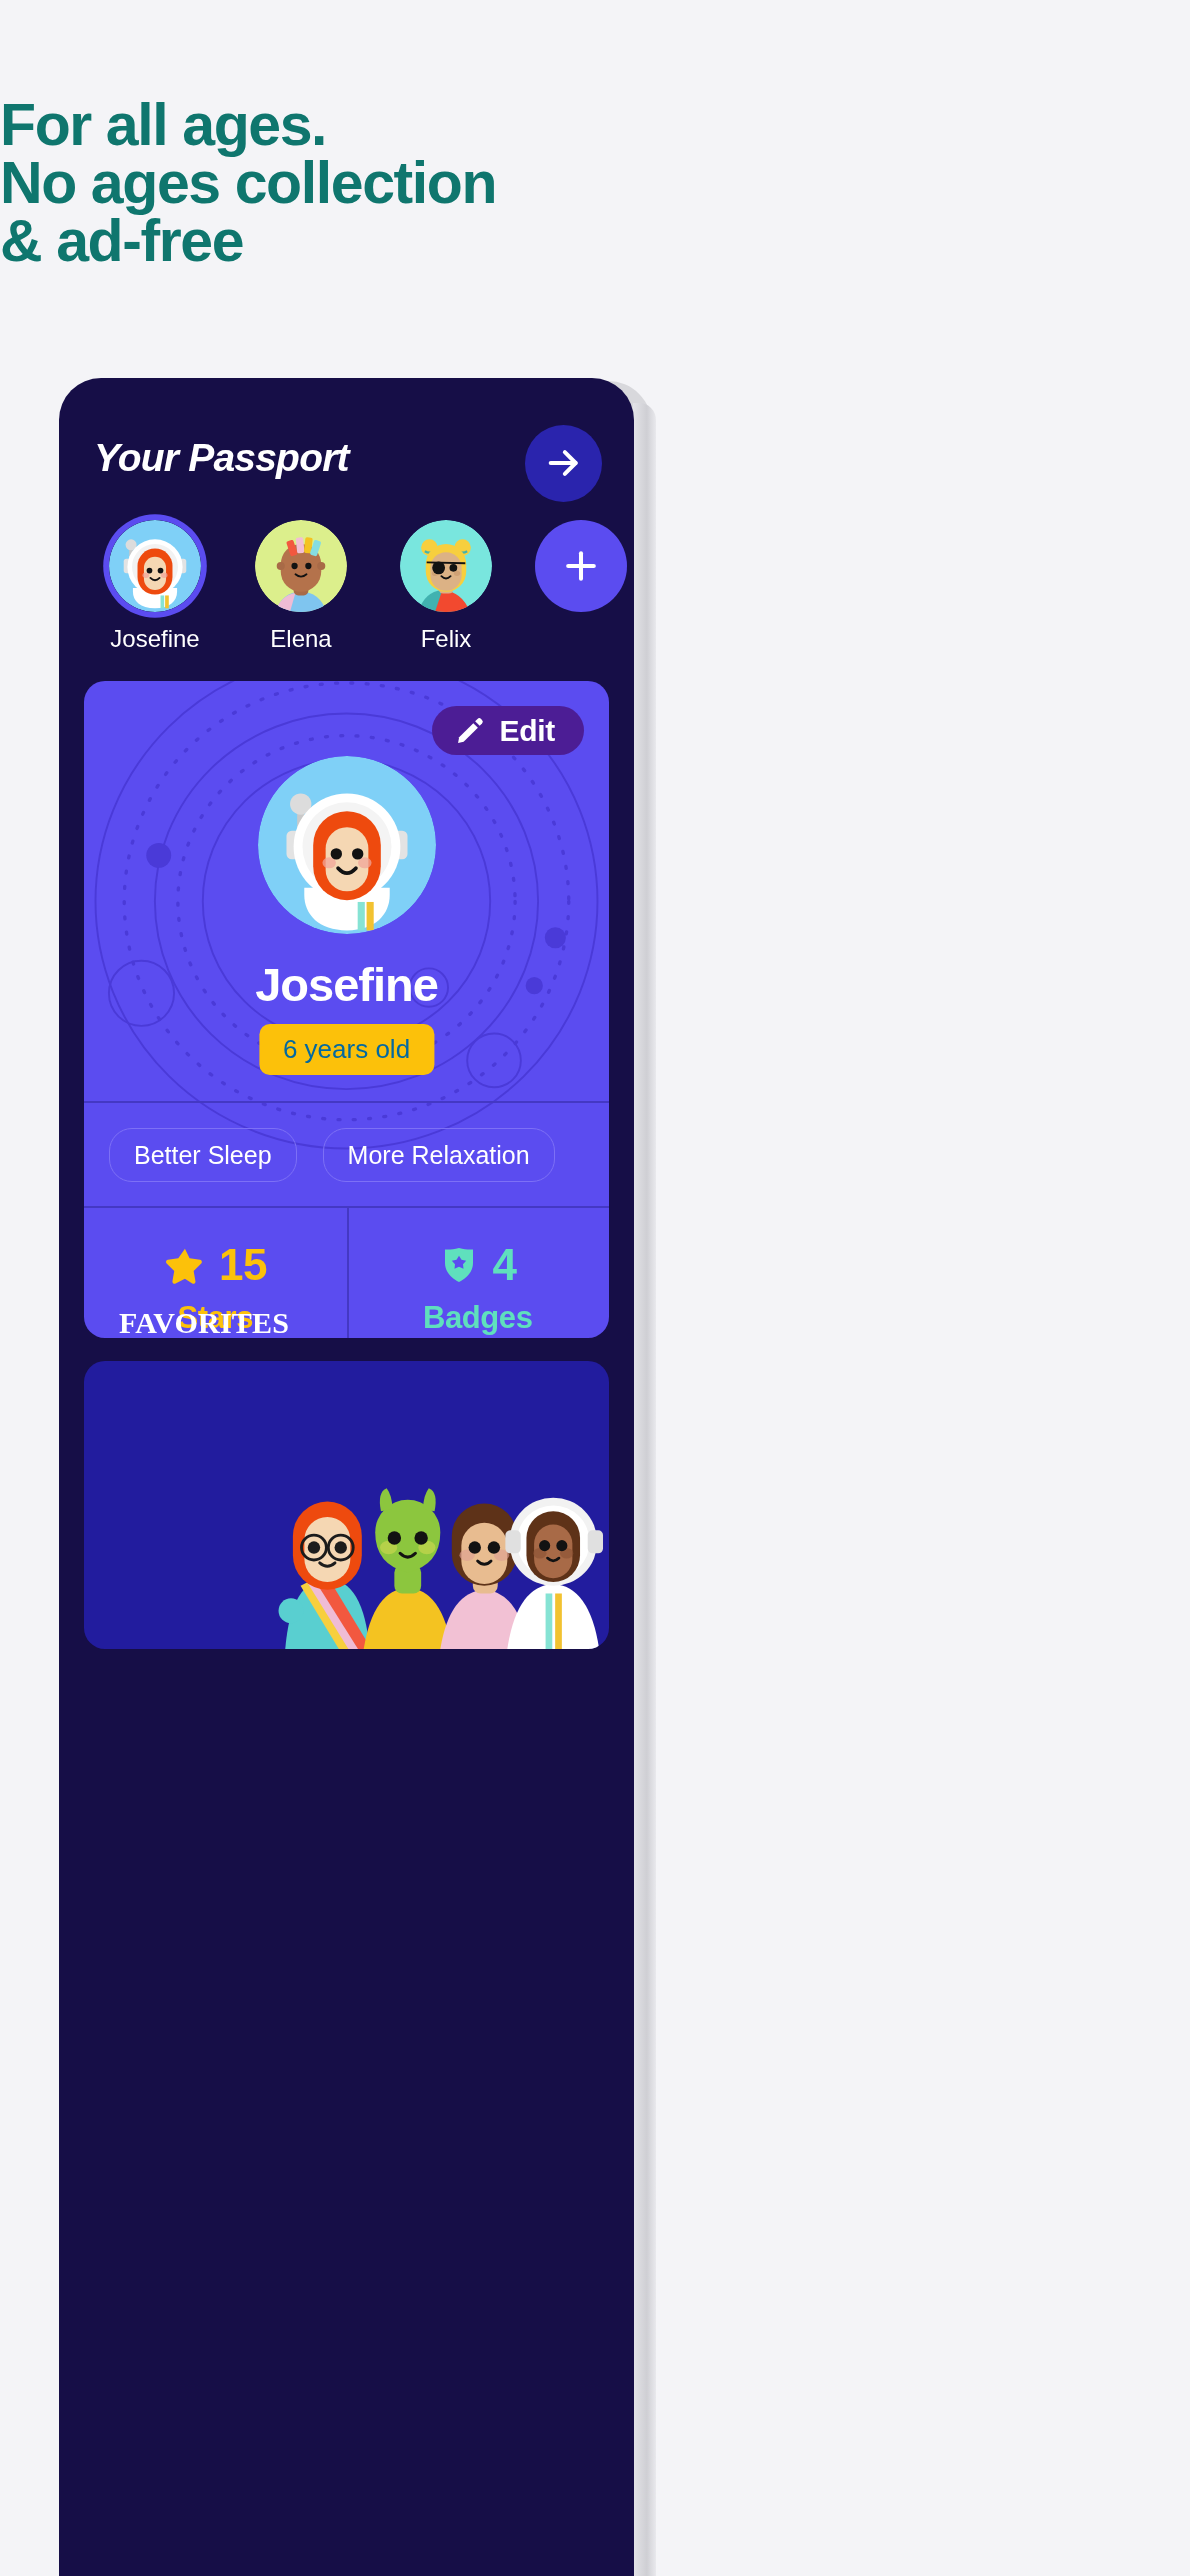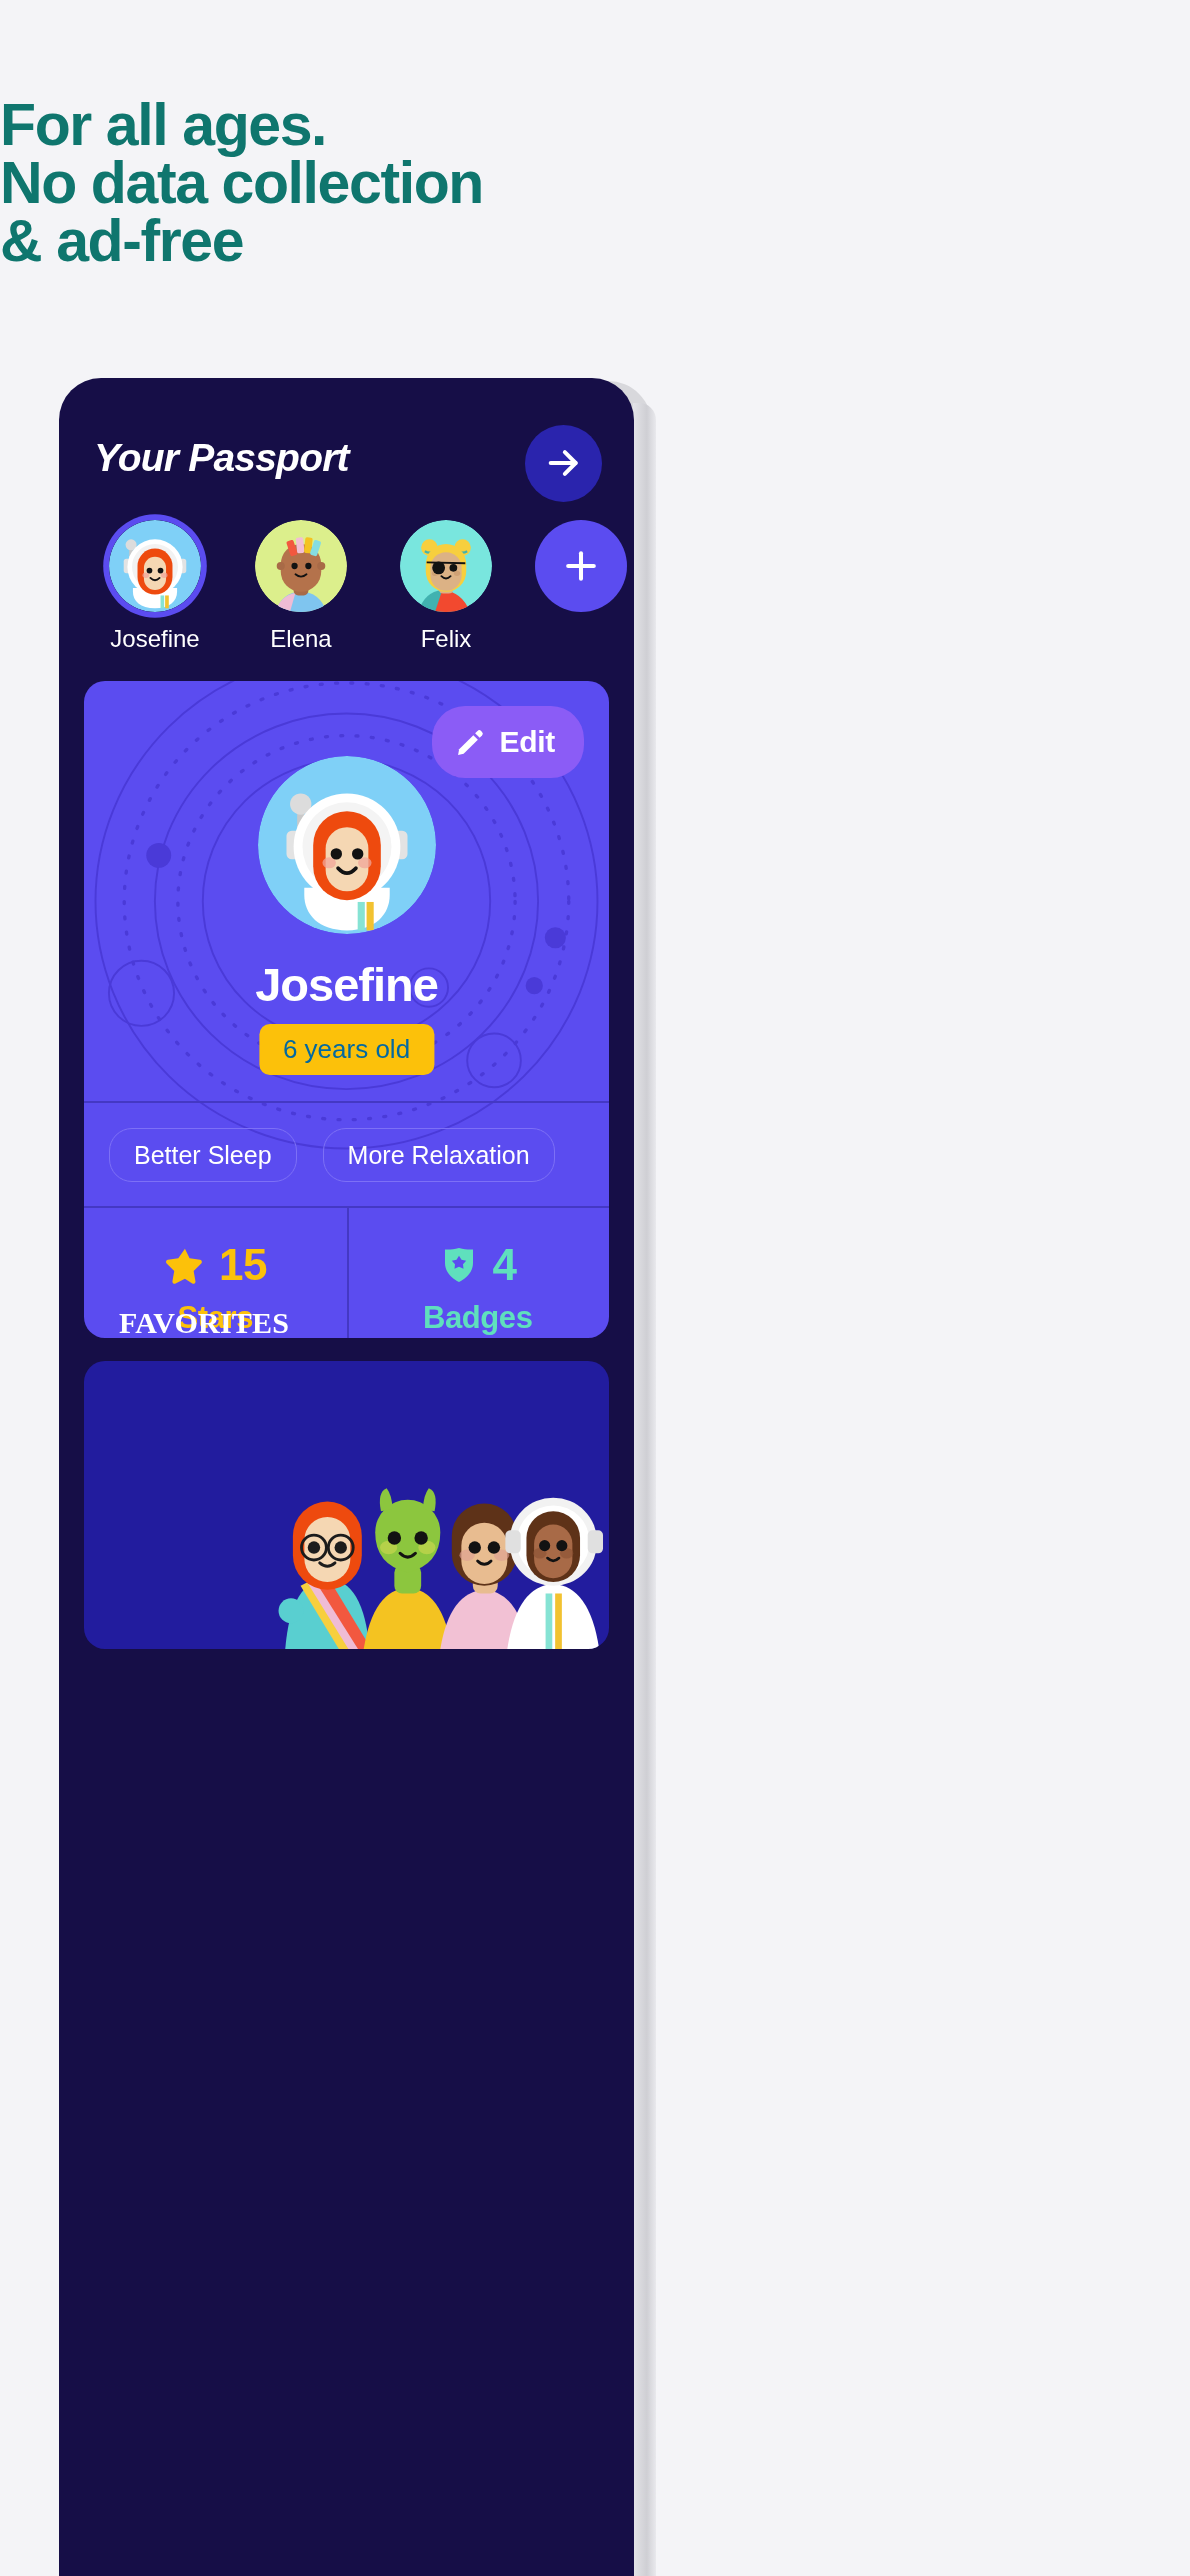--- a/index.html
+++ b/index.html
@@ -88,22 +88,22 @@
   .profile-card {
     position:absolute; left:25px; top:303px;
     width:525px; height:657px;
     background:#5b4cf0;
     border-radius:21px;
     overflow:hidden;
   }
   .orbits { position:absolute; inset:0; }
   .edit-btn {
     position:absolute; right:25px; top:25px;
-    height:72px; padding:0 29px 0 23px;
-    background:#8b5cf6; border-radius:33px;
+    height:49px; padding:0 29px 0 23px;
+    background:#4c1d95; border-radius:33px;
     display:flex; align-items:center; gap:13.4px;
     cursor:pointer;
   }
   .edit-label { color:#fff; font-size:30px; font-weight:bold; letter-spacing:-0.3px;}
   .main-avatar {
     position:absolute; left:50%; transform:translateX(-50%); top:75px;
     width:178px; height:178px; border-radius:50%; overflow:hidden;
   }
   .profile-name {
     position:absolute; left:0; top:276px; width:525px; text-align:center;
@@ -156,21 +156,21 @@
   }
   .chars { position:absolute; left:0; bottom:0; width:525px; height:201px; }
 </style>
 </head>
 <body>
 
 <div id="root">
 
   <div class="headline">
     <span class="hl-line">For all ages.</span>
-    <span class="hl-line">No data collection</span>
+    <span class="hl-line">No ages collection</span>
     <span class="hl-line">&amp; ad-free</span>
   </div>
 
   <div class="phone-shadow"></div>
   <div class="phone-edge"></div>
 
   <div class="phone">
 
     <div class="app-header">
       <div class="app-title">Your Passport</div>

